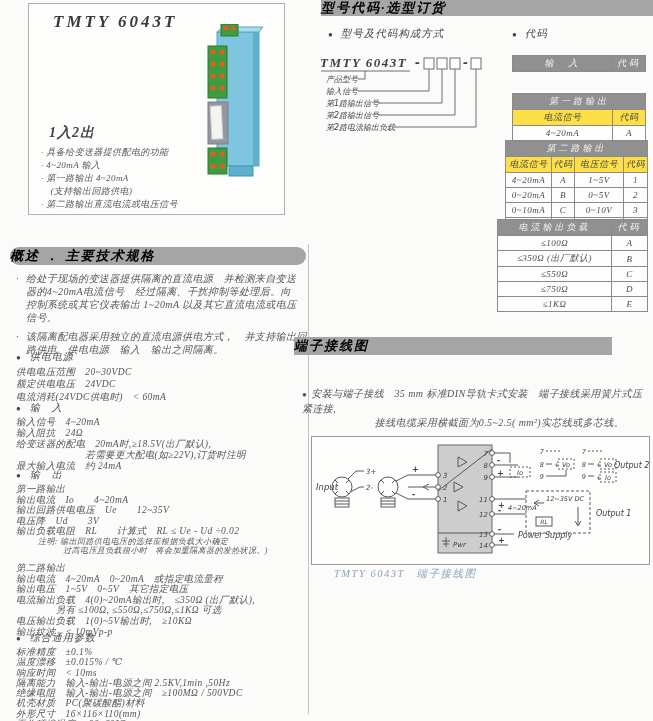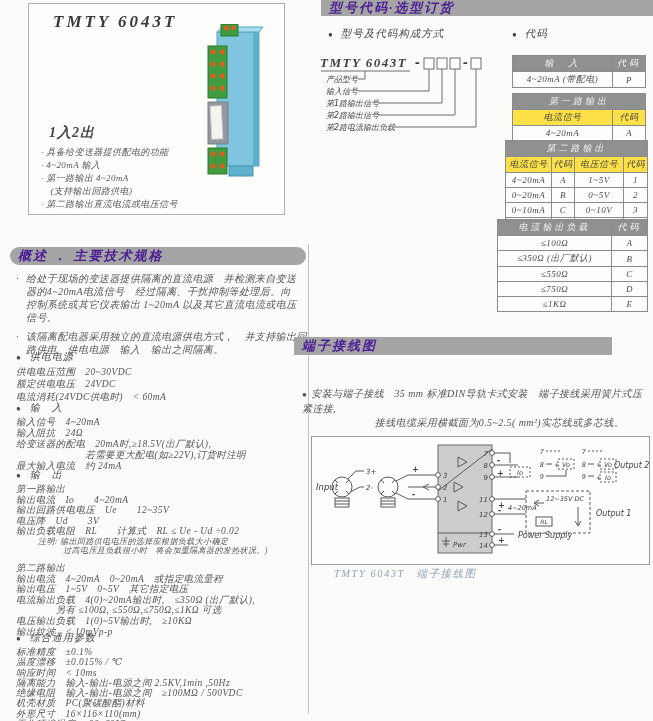--- a/index.html
+++ b/index.html
@@ -5,23 +5,23 @@
   html,body{margin:0;padding:0;background:#e8e8e6;}
   #page{
     position:relative;width:653px;height:721px;overflow:hidden;
     background:#fbfbfa;color:#4d4d4d;
     font-family:"Liberation Serif","DejaVu Serif",serif;
     font-style:italic;
   }
   .abs{position:absolute;}
   
   .bar{
-    background:#a5a5a5;color:#4c1d95;font-weight:bold;
+    background:#a5a5a5;color:#000000;font-weight:bold;
     font-size:13px;letter-spacing:2px;line-height:18px;height:18px;
-    padding-left:8px;box-sizing:border-box;
+    box-sizing:border-box;
   }
   
   .pbox{border:1px solid #b0b0b0;background:#fdfdfc;}
   .model-title{font-size:17px;letter-spacing:3px;color:#3a3a3a;font-weight:bold;}
   .io-sum{font-size:14px;font-weight:bold;color:#444;letter-spacing:1px;}
   .features{font-size:9px;line-height:13px;color:#555;white-space:pre-line;letter-spacing:0.4px;}
   
   .ov-item{display:flex;margin-bottom:6px;}
   .dot2{width:10px;flex:0 0 10px;color:#555;font-size:10px;line-height:13px;}
   .ov-text{font-size:10px;line-height:13px;letter-spacing:0.4px;white-space:pre-line;color:#555;}
@@ -196,24 +196,20 @@
   <table class="ctable abs" style="left:512px;top:55px;width:133px;">
     <colgroup>
         <col style="width:100px">
         <col style="width:33px">
       </colgroup>
     <tbody>
         <tr>
       <th class="th1">输　入</th>
       <th class="th1">代码</th>
     </tr>
-    <tr>
-      <td>4~20mA (带配电)</td>
-      <td>P</td>
-    </tr>
   </tbody>
     </table>
 
   <table class="ctable abs" style="left:512px;top:93px;width:133px;">
     <colgroup>
         <col style="width:100px">
         <col style="width:33px">
       </colgroup>
     <tbody>
         <tr>

